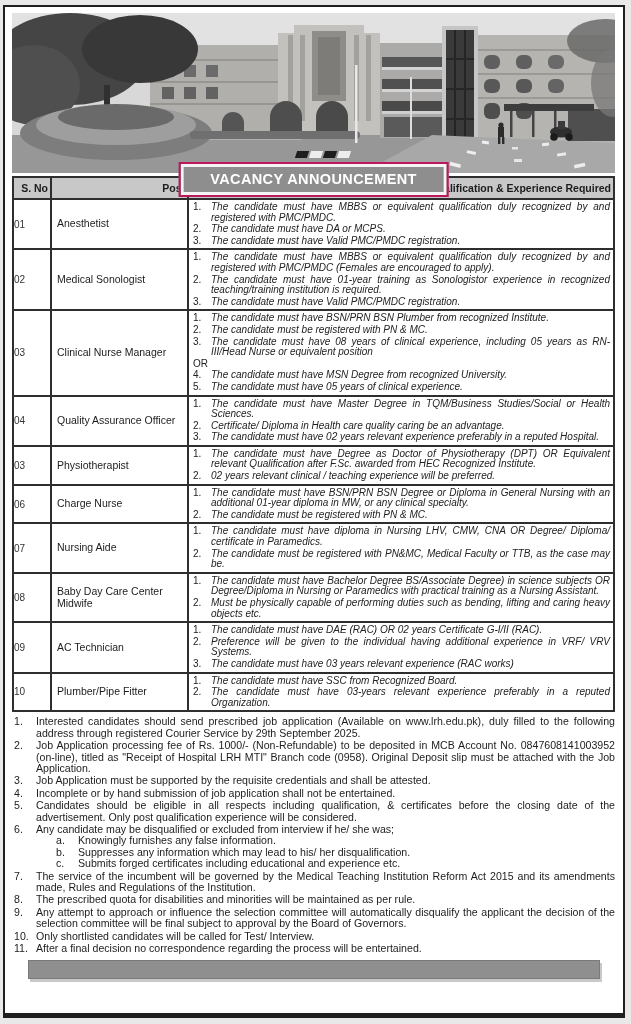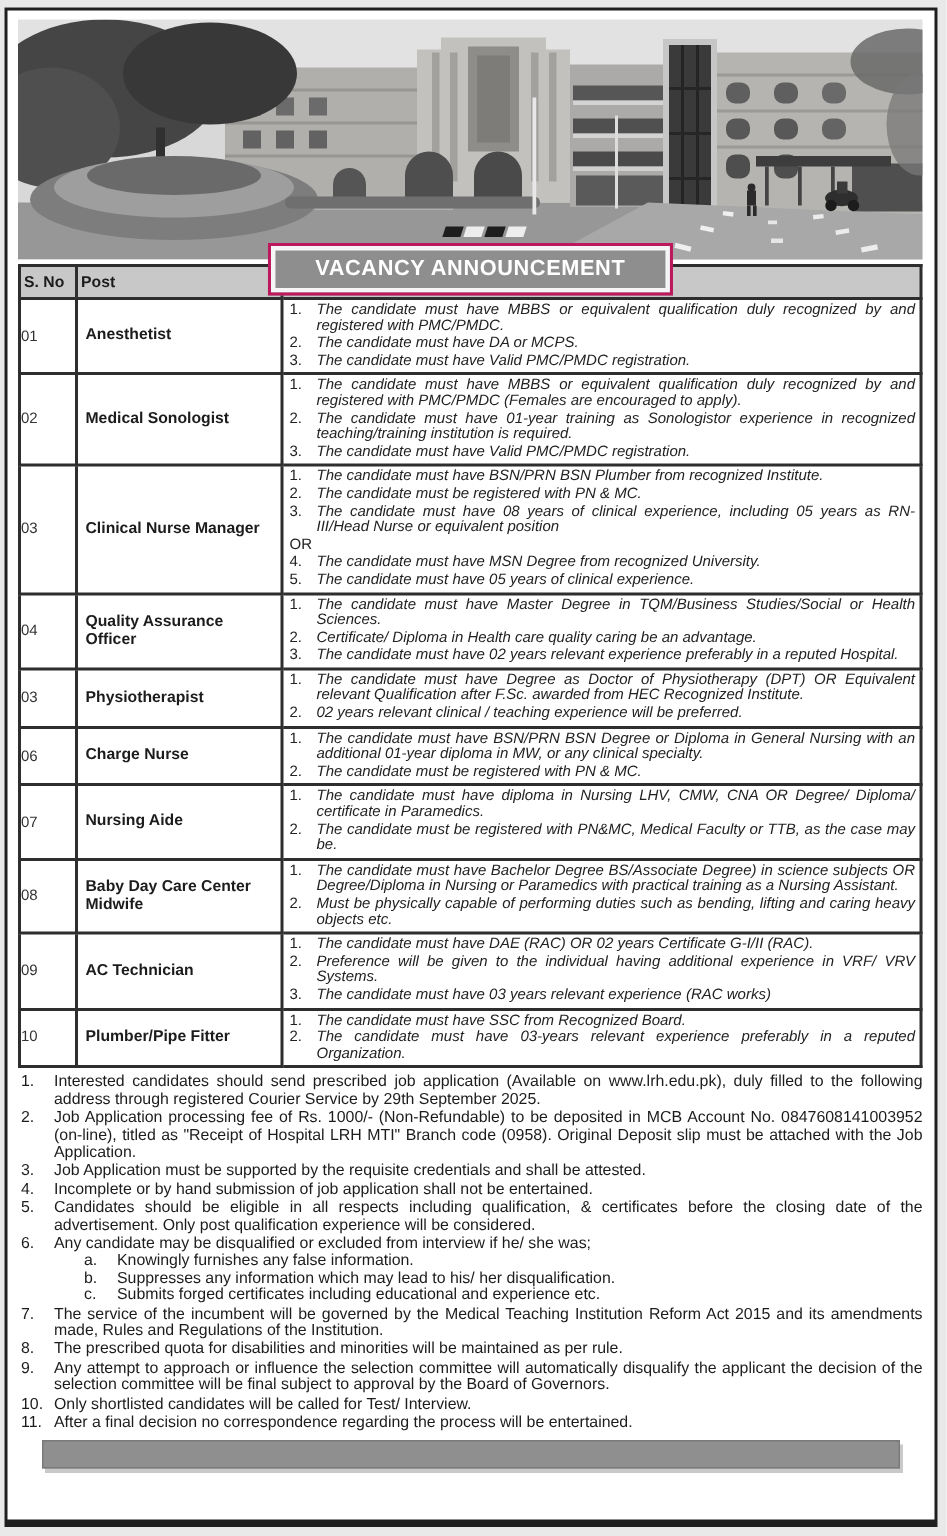--- a/index.html
+++ b/index.html
@@ -54,34 +54,34 @@
     table-layout: fixed;
   }
   table.positions th, table.positions td {
     border: 2px solid #2e2e2e;
   }
   table.positions th {
     background: var(--header-bg, #c8c8c8);
     font-size: 10.5px;
     font-weight: bold;
     padding: 4px 2px;
-    text-align: left;
+    text-align: right;
   }
   col.c-sno  { width: 38px; }
   col.c-post { width: 137px; }
   td.sno {
     text-align: left;
     vertical-align: middle;
     font-size: 10px;
     color: #333;
     margin-top: 46px;
   }
   td.post {
     vertical-align: middle;
-    font-weight: bold;
+    font-weight: normal;
     font-size: 10.5px;
     padding: 1px 2px 1px 5px;
     line-height: 11.5px;
   }
   td.qual { vertical-align: top; padding: 1px 3px 2px 2px; }
   .qitem { display: flex; font-size: 10px; line-height: 10.6px; margin-top: 1px; }
   .qnum  { flex: 0 0 20px; padding-left: 2px; color: #222; }
   .qtext { flex: 1; display: block; text-align: justify; color: #222; font-style: italic; }
   
   .instructions { margin-top: 4px; width: 603px; }

